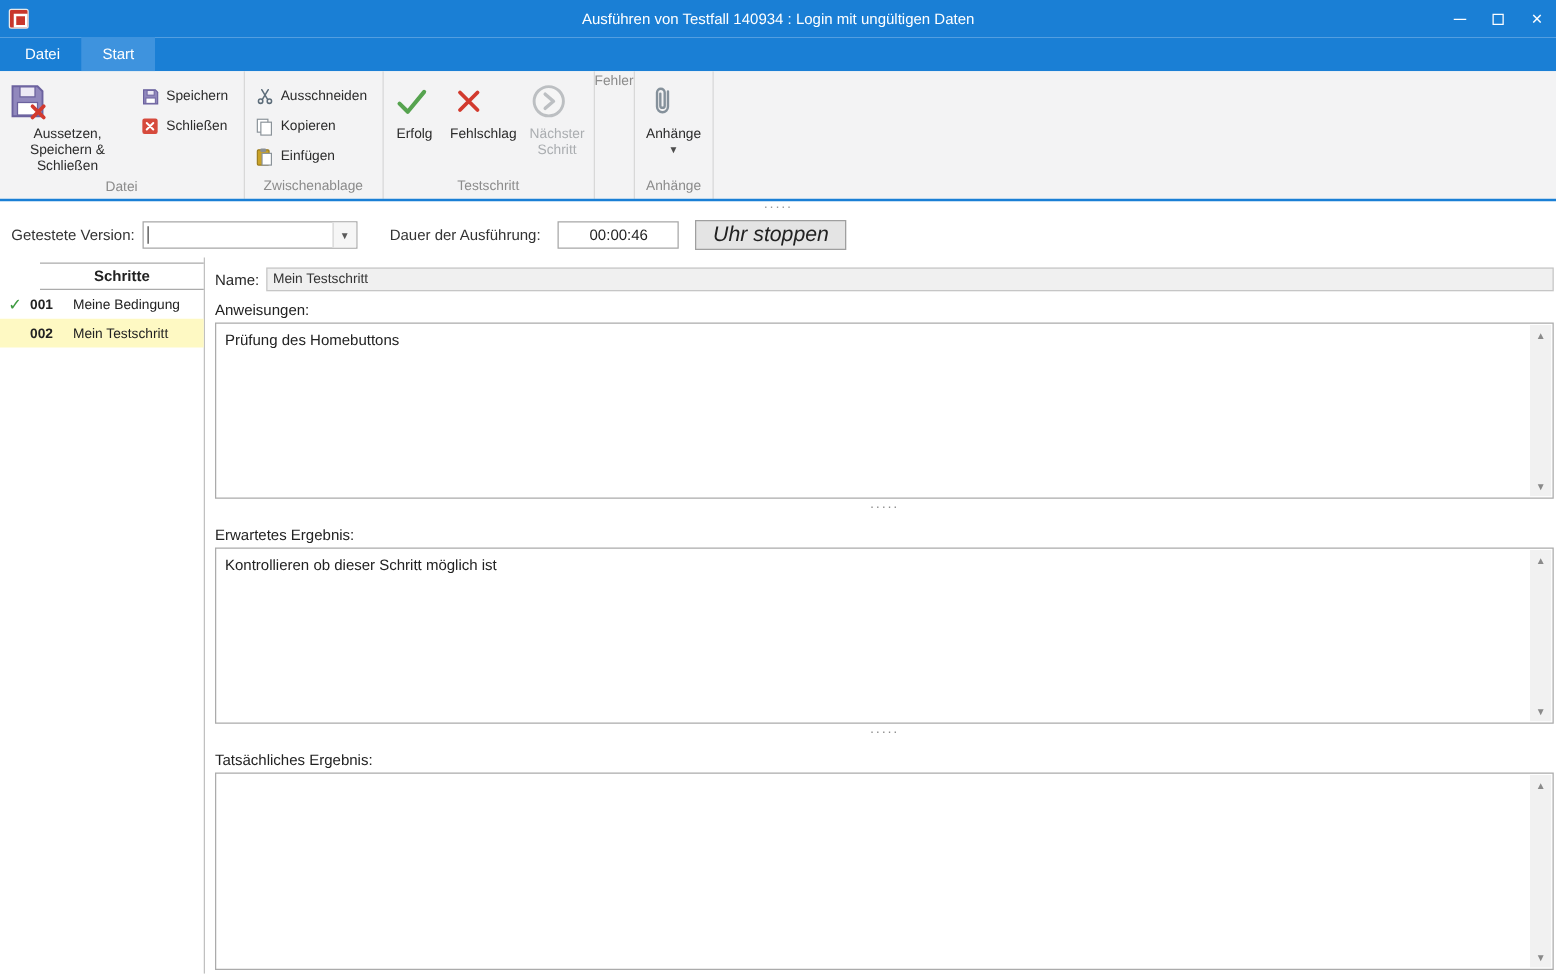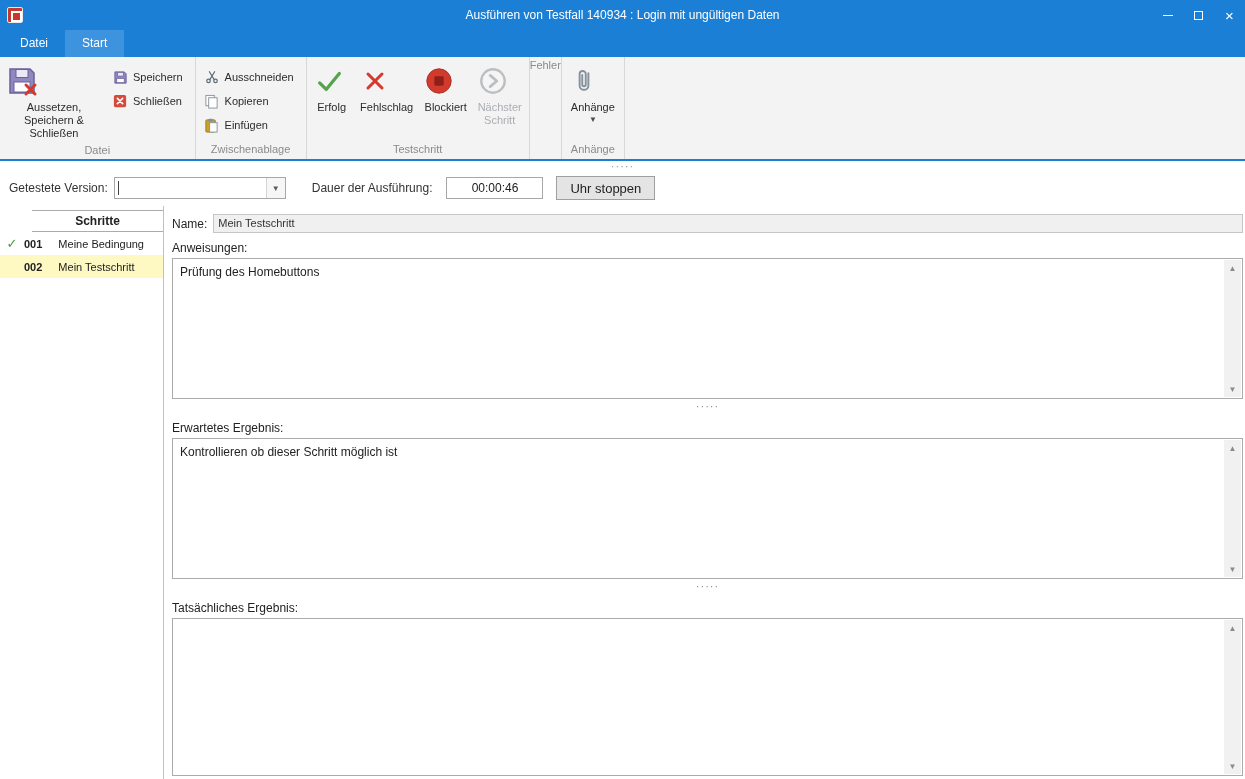--- a/index.html
+++ b/index.html
@@ -41,21 +41,21 @@
 
   
   .version-bar{height:36px;display:flex;align-items:center;padding-left:9px;flex:0 0 auto;font-size:12px;color:#333;}
   .vb-label{margin-right:6px;}
   .combo{width:172px;height:22px;border:1px solid #a7a7a7;background:#fff;display:flex;align-items:center;}
   .combo .cursor{width:1px;height:14px;background:#444;margin-left:3px;}
   .combo-text{flex:1;}
   .combo-caret{width:19px;height:20px;display:flex;align-items:center;justify-content:center;font-size:8px;color:#5a5a5a;border-left:1px solid #d5d5d5;background:#f6f6f6;}
   .lbl-duration{margin-left:26px;}
   .duration-input{width:97px;height:22px;margin-left:8px;border:1px solid #a7a7a7;background:#fff;text-align:center;line-height:20px;font-size:12px;color:#222;}
-  .stop-btn{margin-left:13px;height:24px;padding:0 13px;display:flex;align-items:center;background:#e4e4e4;border:1px solid #9f9f9f;font-size:13px;color:#222;cursor:default;}
+  .stop-btn{margin-left:13px;height:24px;padding:0 13px;display:flex;align-items:center;background:#e4e4e4;border:1px solid #9f9f9f;font-size:17px;color:#222;cursor:default;font-style:italic;}
 
   
   .content{flex:1;display:flex;min-height:0;}
   .sidebar{width:164px;flex:0 0 auto;display:flex;flex-direction:column;border-right:1px solid #c0c0c0;padding-top:4px;background:#fff;}
   .sidebar-header{height:22px;line-height:20px;text-align:center;font-weight:bold;font-size:12px;color:#222;border-top:1px solid #ababab;border-bottom:1px solid #ababab;margin-left:32px;}
   .step-item{height:23px;display:flex;align-items:center;font-size:11px;color:#222;cursor:default;}
   .step-item .check{width:24px;text-align:center;color:#3f9b42;font-weight:bold;font-size:13px;}
   .step-item .num{font-weight:bold;margin-right:16px;}
   .step-item.selected{background:#fef9c3;}
 
@@ -186,29 +186,20 @@
           <span>Erfolg</span>
         </div>
         <div class="bigbtn w62">
           <span class="bicon">
             <svg width="28" height="28" viewBox="0 0 32 32">
                 <path d="M8 8l16 16M24 8L8 24" stroke="#d23a2e" stroke-width="3.5" stroke-linecap="round"></path>
               </svg>
           </span>
           <span>Fehlschlag</span>
         </div>
-        <div class="bigbtn w52">
-          <span class="bicon">
-            <svg width="30" height="30" viewBox="0 0 32 32">
-                <circle cx="16" cy="16" r="13" fill="#d23a2e" stroke="#a82c22"></circle>
-                <rect x="11" y="11" width="10" height="10" rx="1.5" fill="#8f1f18"></rect>
-              </svg>
-          </span>
-          <span>Blockiert</span>
-        </div>
         <div class="bigbtn w52 disabled">
           <span class="bicon">
             <svg width="30" height="30" viewBox="0 0 32 32">
                 <circle cx="16" cy="16" r="12.5" fill="#f5f5f5" stroke="#bcbfc2" stroke-width="2.5"></circle>
                 <path d="M13 10l7 6-7 6" fill="none" stroke="#bcbfc2" stroke-width="3" stroke-linecap="round" stroke-linejoin="round"></path>
               </svg>
           </span>
           <span>Nächster Schritt</span>
         </div>
       </div>

